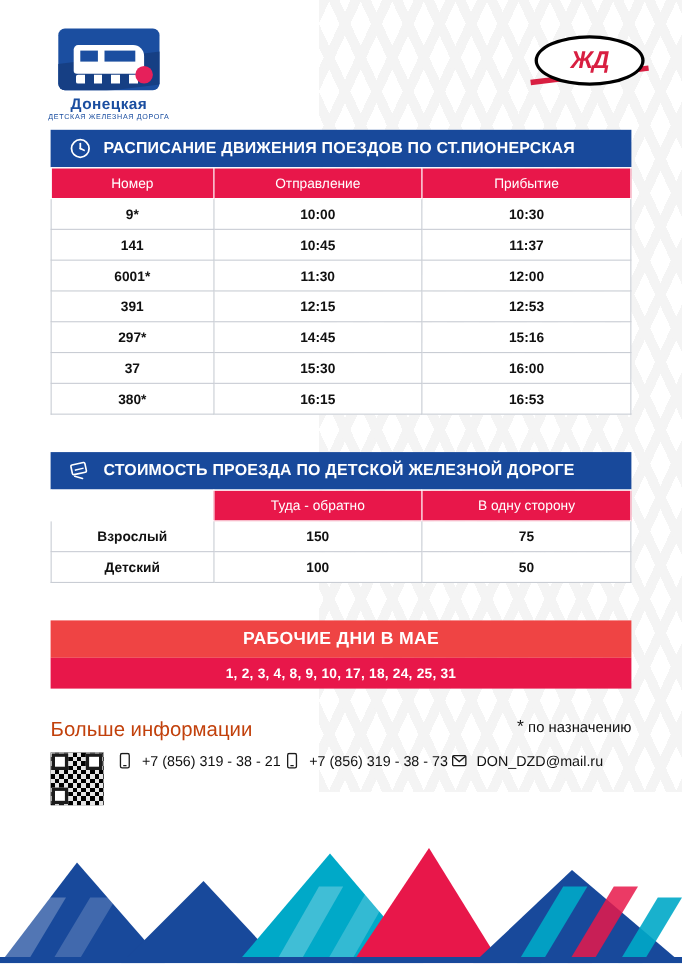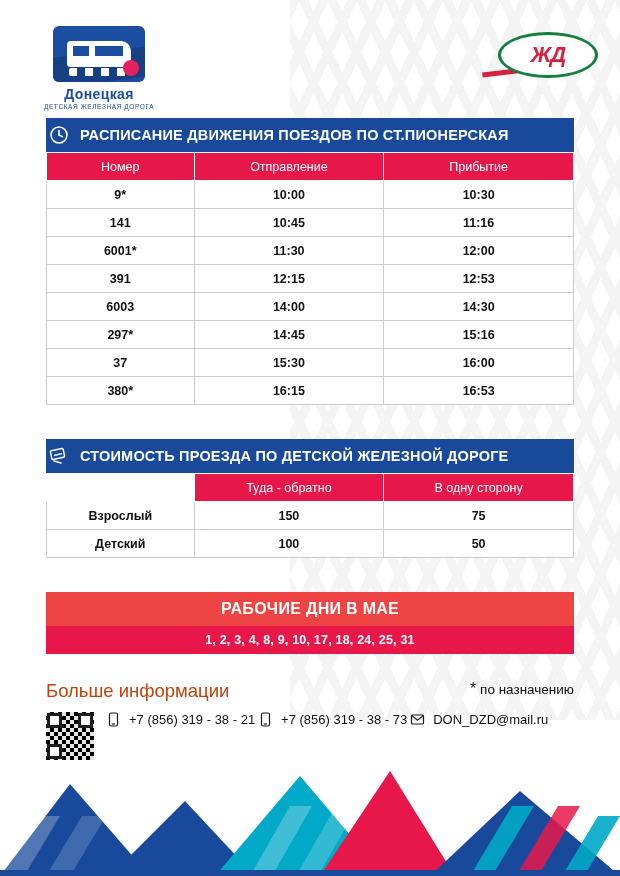--- a/index.html
+++ b/index.html
@@ -99,23 +99,23 @@
     color: #1b4ea0;
     font-size: 6.5px;
     letter-spacing: .6px;
     margin-top: 1px;
   }
   .logo-right {
     width: 100px; height: 62px;
     position: relative;
   }
   .zhd-oval {
-    position: absolute; left: 12px; top: 6px;
+    position: absolute; left: 0; top: 6px;
     width: 100px; height: 46px;
-    border: 3px solid #15803d;
+    border: 3px solid #000000;
     border-radius: 50%;
     background: #ffffff;
     display: flex; align-items: center; justify-content: center;
   }
   .zhd-text {
     color: #d81f41;
     font-weight: bold;
     font-style: italic;
     font-size: 22px;
     letter-spacing: -1px;
@@ -128,21 +128,21 @@
 
   
   .section { margin: 0 46px; position: relative; }
 
   .sec-title {
     background: #18499b;
     color: #ffffff;
     height: 34px;
     display: flex;
     align-items: center;
-    padding-left: 2px;
+    padding-left: 16px;
     gap: 10px;
   }
   .sec-title .t {
     font-size: 14.5px;
     font-weight: bold;
     letter-spacing: .2px;
   }
   .icon-box {
     width: 22px; height: 22px;
     display: flex; align-items: center; justify-content: center;
@@ -308,36 +308,31 @@
       </thead>
       <tbody>
         <tr>
           <td>9*</td>
           <td>10:00</td>
           <td>10:30</td>
         </tr>
         <tr>
           <td>141</td>
           <td>10:45</td>
-          <td>11:16</td>
+          <td>11:37</td>
         </tr>
         <tr>
           <td>6001*</td>
           <td>11:30</td>
           <td>12:00</td>
         </tr>
         <tr>
           <td>391</td>
           <td>12:15</td>
           <td>12:53</td>
-        </tr>
-        <tr>
-          <td>6003</td>
-          <td>14:00</td>
-          <td>14:30</td>
         </tr>
         <tr>
           <td>297*</td>
           <td>14:45</td>
           <td>15:16</td>
         </tr>
         <tr>
           <td>37</td>
           <td>15:30</td>
           <td>16:00</td>

